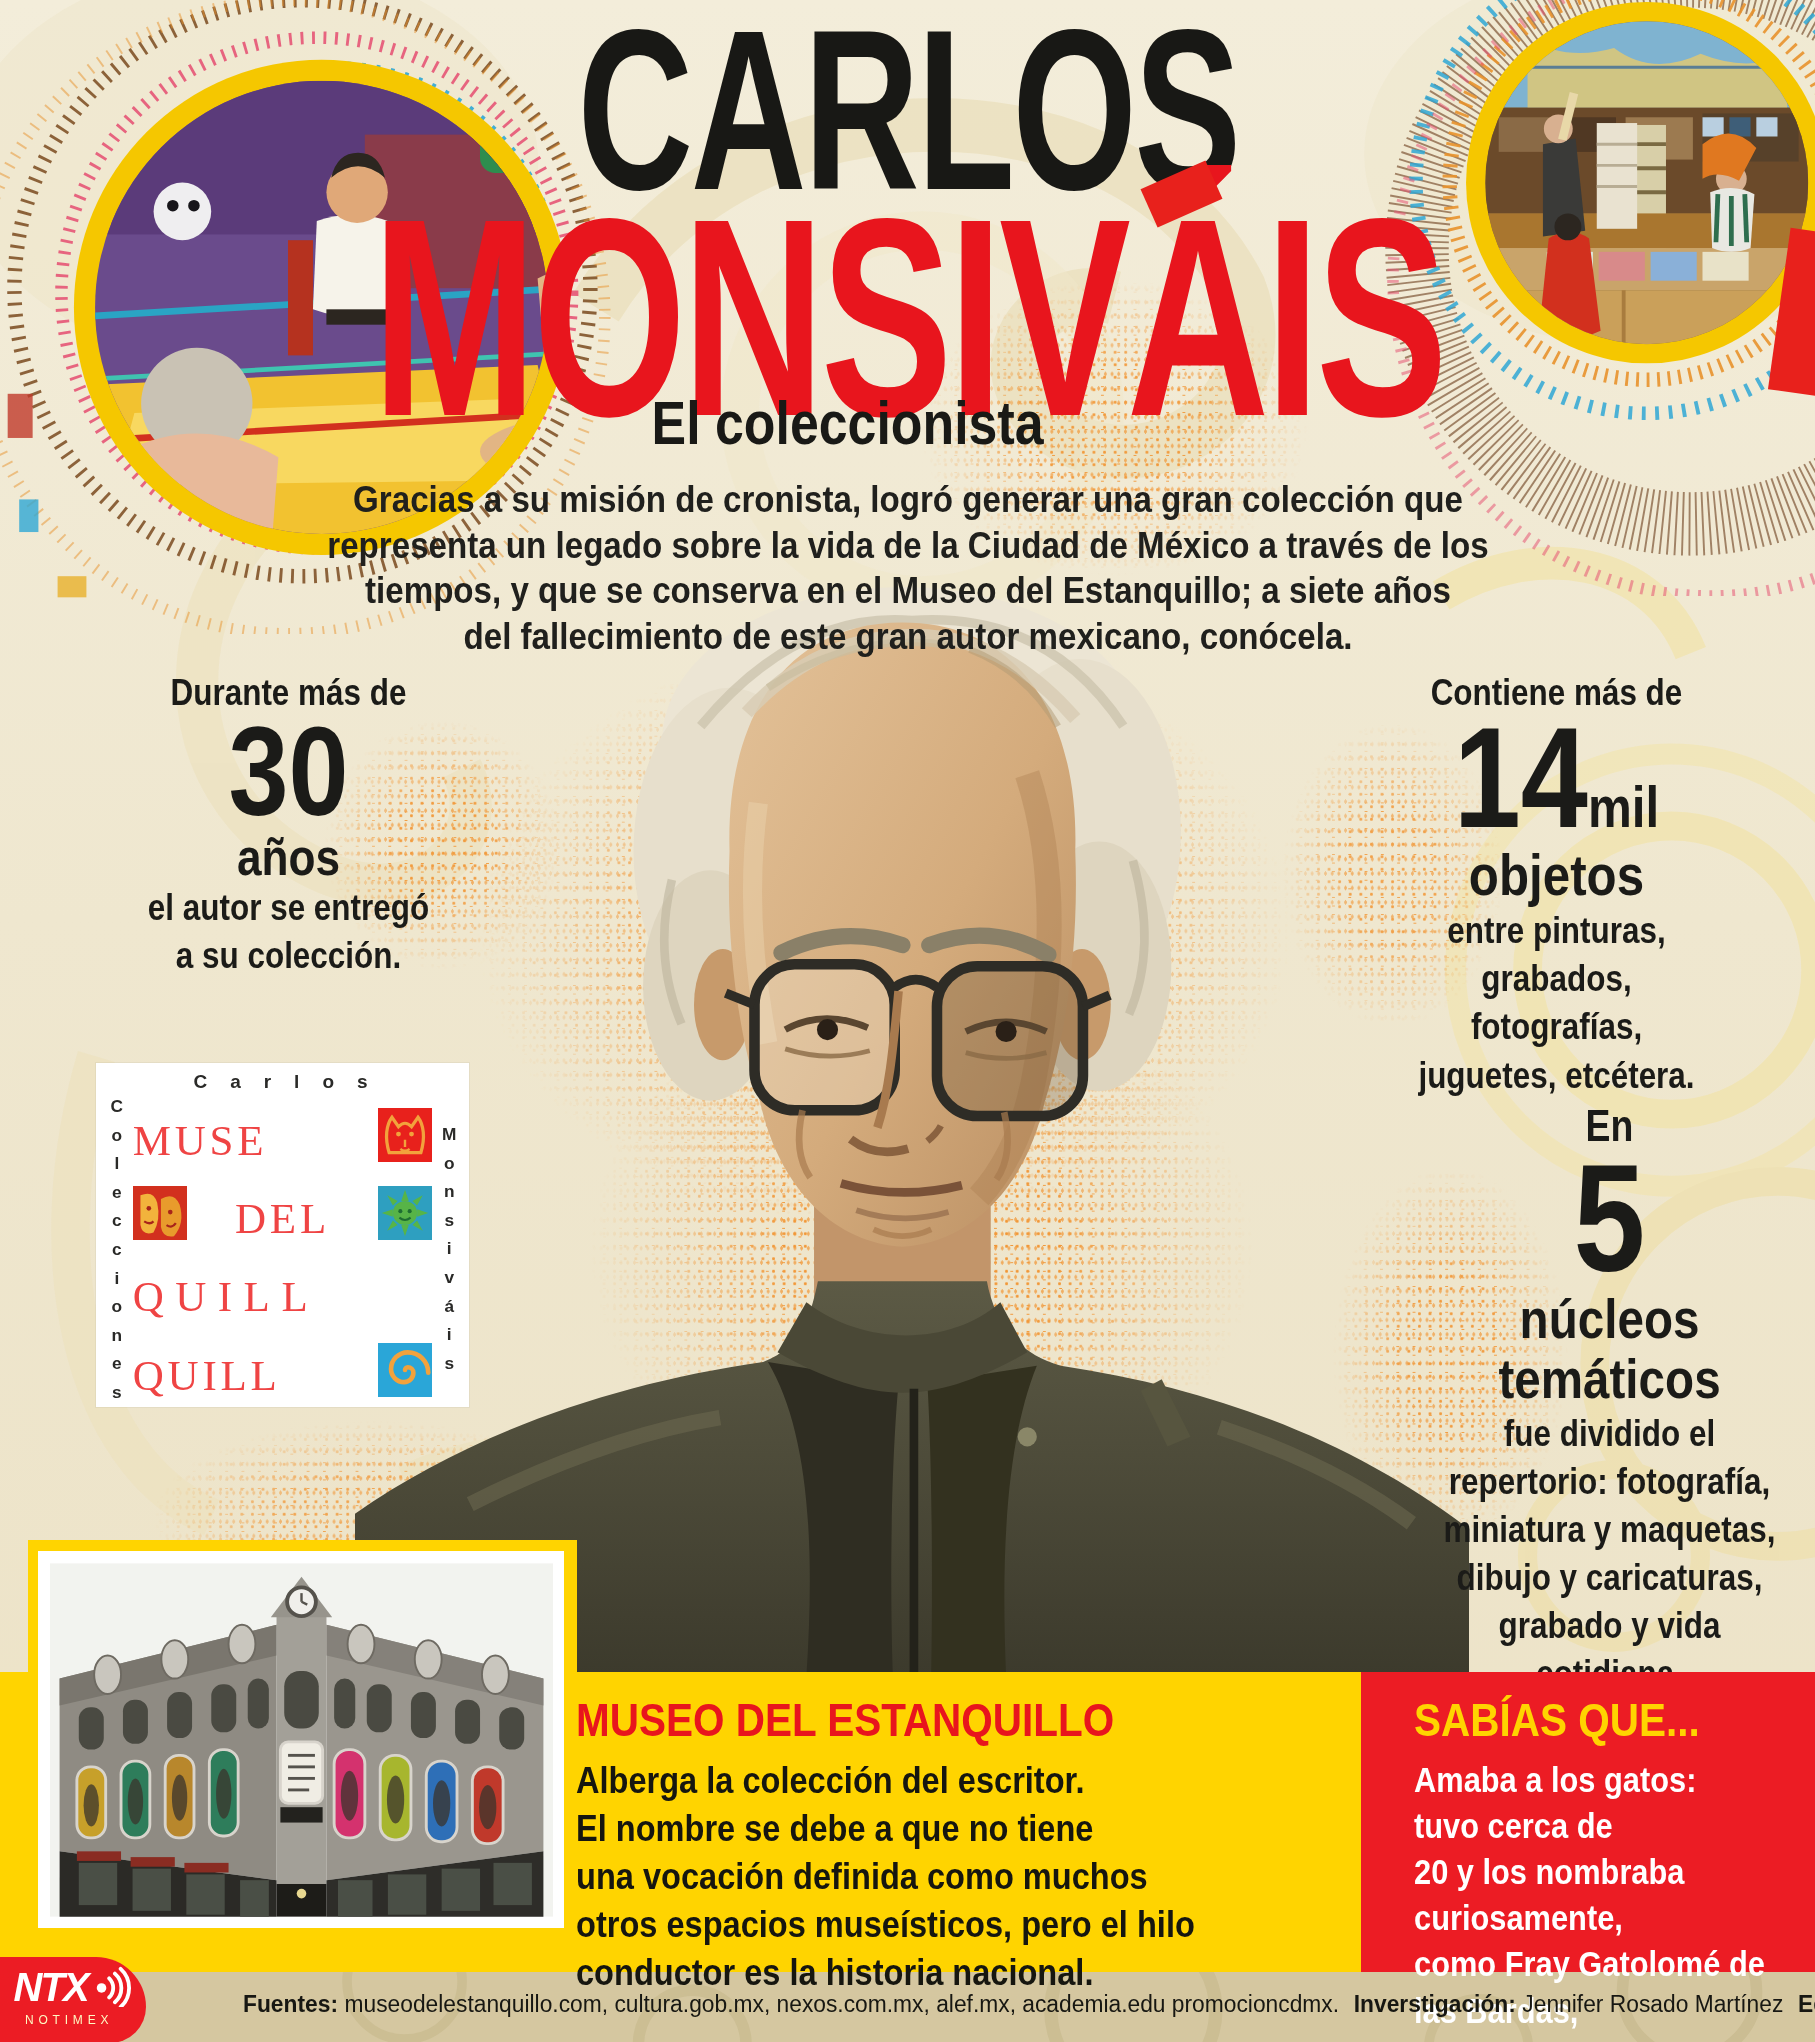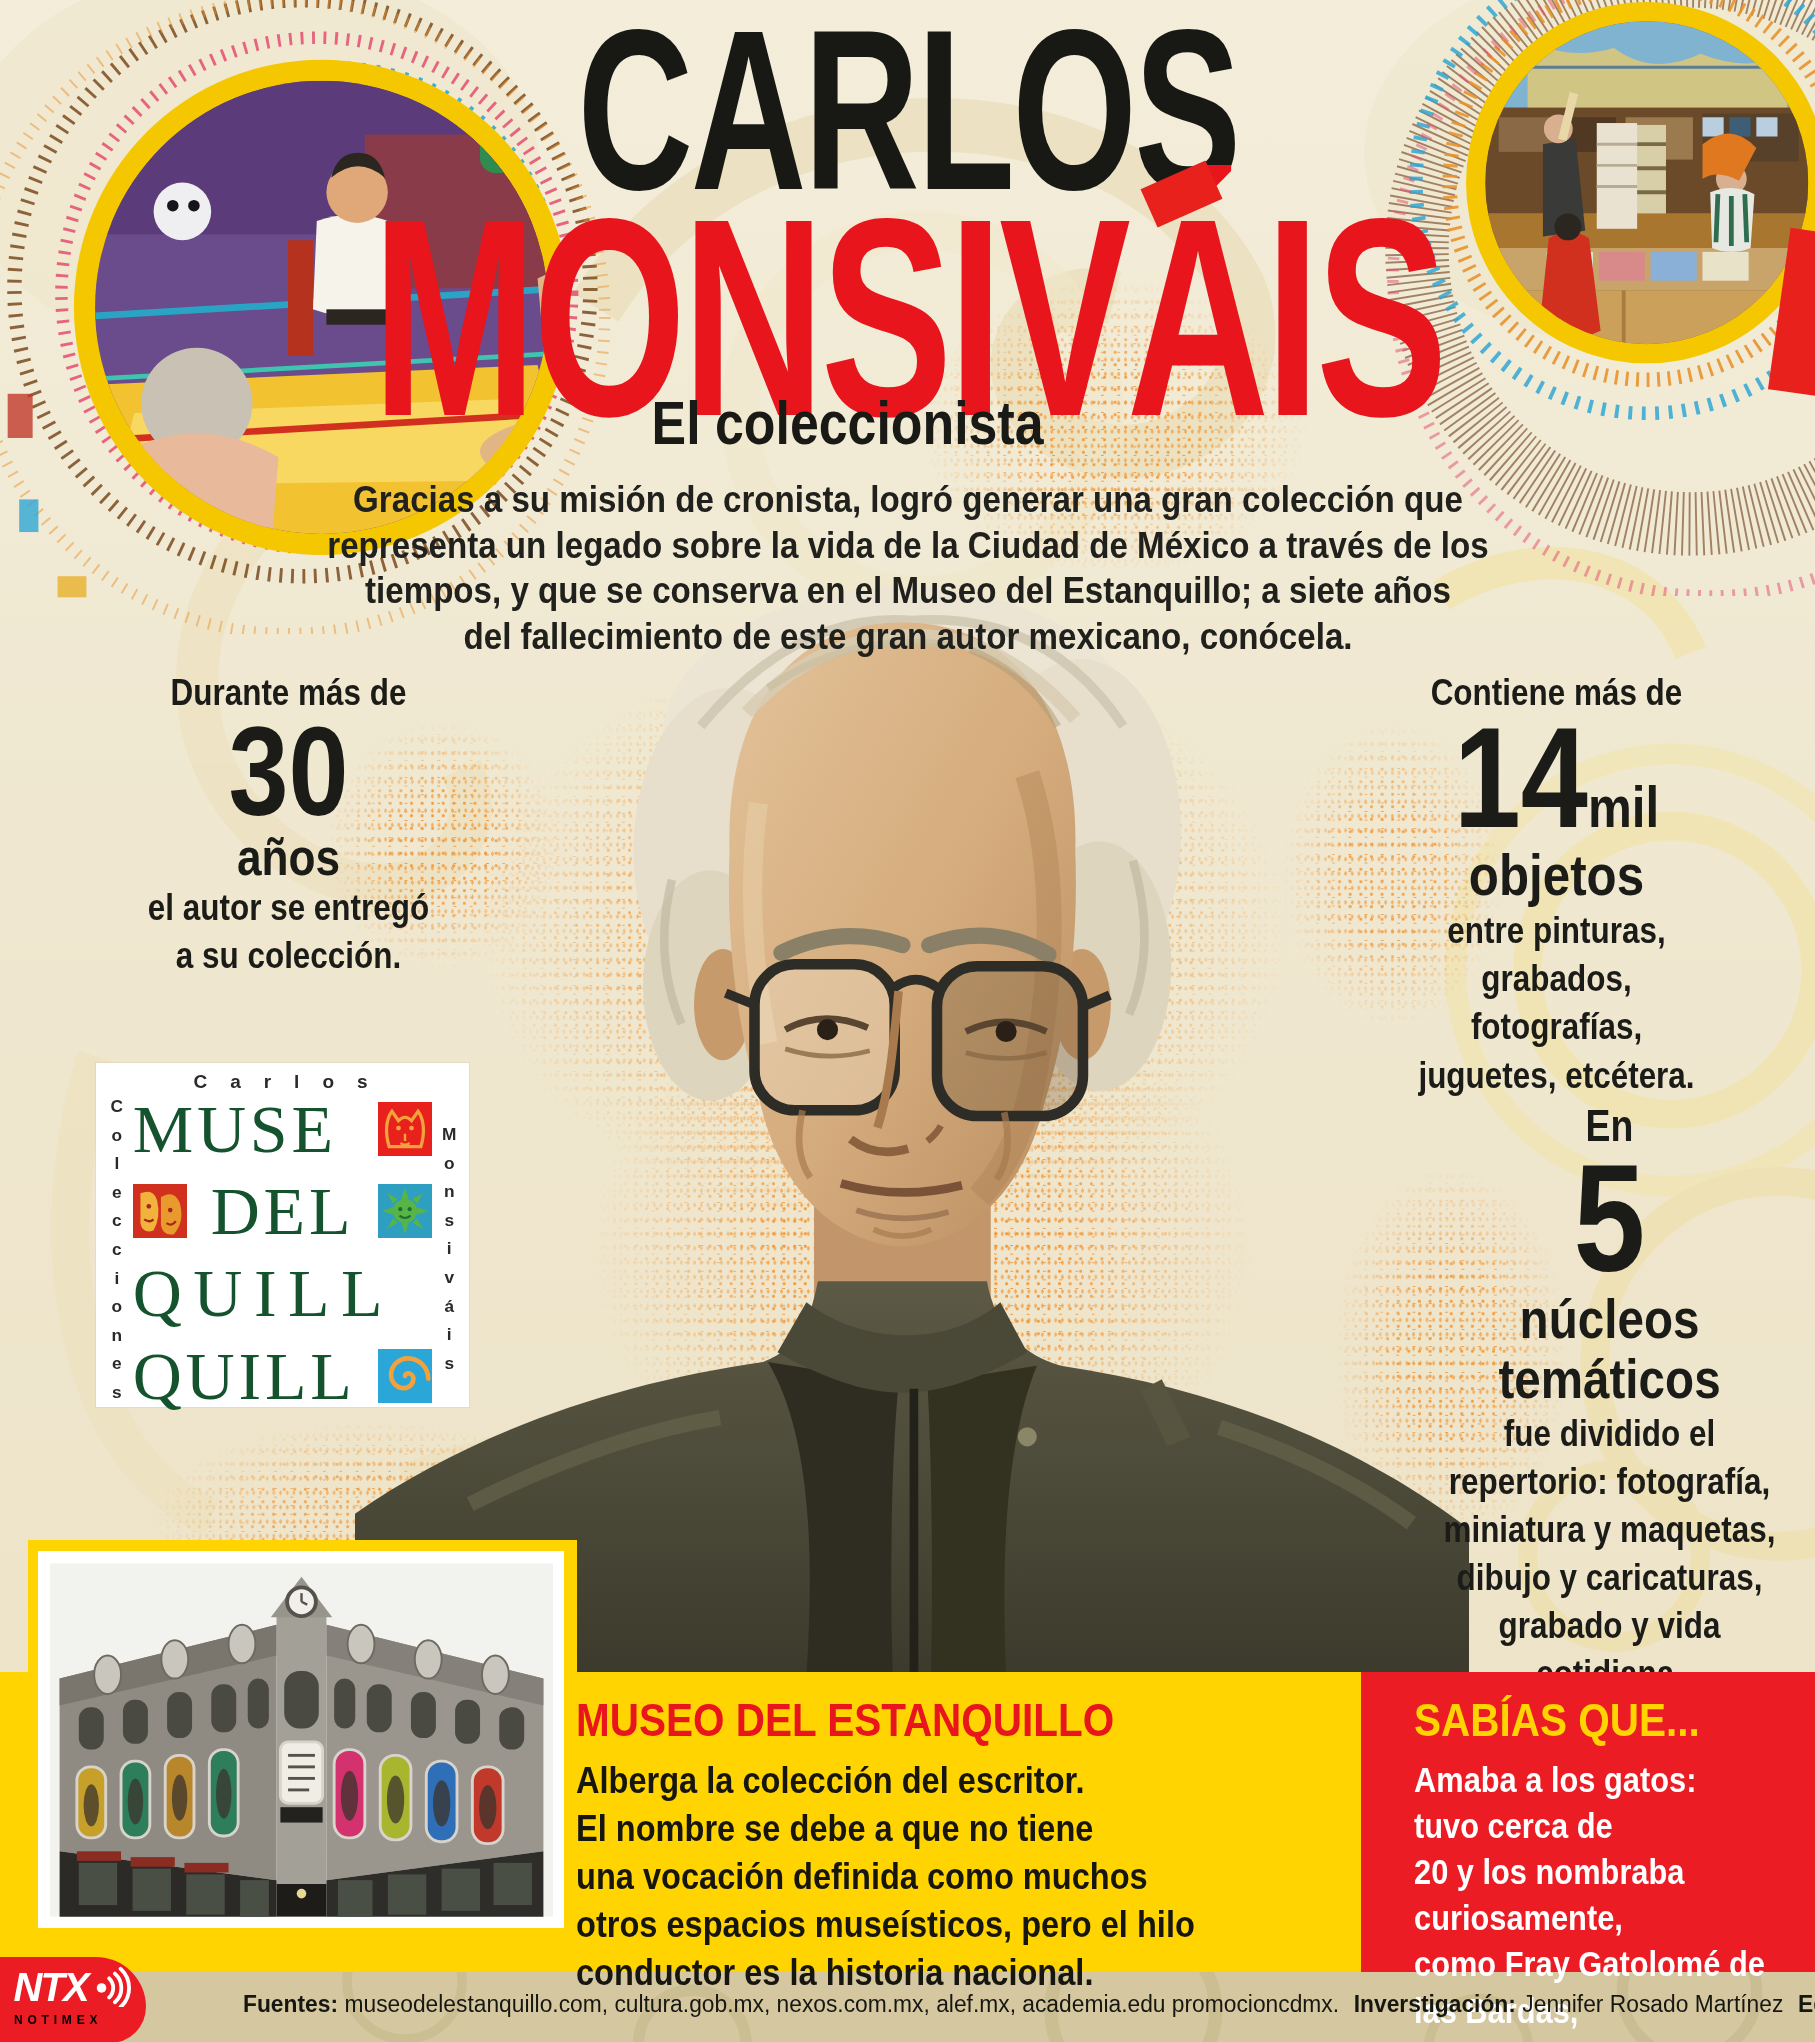--- a/index.html
+++ b/index.html
@@ -54,21 +54,21 @@
   .logo{left:96px;top:1063px;width:373px;height:344px;background:#ffffff;
         box-shadow:0 0 0 1px rgba(0,0,0,.04);}
   .logo-grid{position:absolute;inset:3.8px 5.8px;display:grid;
              grid-template-columns:29px 1fr 29px;grid-template-rows:29px 1fr;}
   .logo-top{grid-column:2;grid-row:1;text-align:center;font-size:19px;font-weight:bold;
             letter-spacing:23px;padding-left:19px;color:#2a2a28;line-height:29px;}
   .vword{writing-mode:vertical-rl;text-orientation:upright;letter-spacing:8.6px;
          font-size:17.3px;font-weight:bold;color:#2a2a28;margin:auto;}
   .logo-main{grid-column:2;grid-row:2;display:flex;flex-direction:column;justify-content:space-between;padding:3.8px 1.9px 5.8px 1.9px;}
   .logo-row{display:flex;align-items:center;justify-content:space-between;}
-  .serif{font-family:"Liberation Serif",serif;font-size:68px;line-height:58px;color:#14532d;letter-spacing:3.8px;}
+  .serif{font-family:"Liberation Serif",serif;font-size:43px;line-height:58px;color:#ef4444;letter-spacing:3.8px;margin-top:12px;}
   .serif.wide{letter-spacing:11.5px;}
   .sq{width:54px;height:54px;flex:0 0 auto;}
 
   
   .yellow-frame{left:28px;top:1540px;width:549px;height:432px;background:#ffd400;}
   .yellow-panel{left:0;top:1672px;width:1361px;height:301px;background:#ffd400;}
   .red-panel{left:1361px;top:1672px;width:454px;height:301px;background:#ec1c24;}
   .footer-strip{left:0;top:1972px;width:1816px;height:70px;background:#d5c7a0;overflow:hidden;}
   .photo-frame{left:38px;top:1551px;width:526px;height:377px;background:#ffffff;padding:0;}
   .photo-frame svg{position:absolute;left:11.5px;top:11.5px;}
@@ -81,21 +81,21 @@
   .facts-body{font-size:35px;font-weight:bold;color:#ffffff;line-height:1.32;margin-top:9.6px;}
 
   
   .footer-text{left:243px;top:1991px;font-size:23.5px;color:#171712;white-space:nowrap;}
   .footer-text .lbl{font-weight:bold;margin-right:6.7px;}
   .footer-text .seg{margin-right:8.6px;}
   .ntx{left:0;top:1957px;width:146px;height:86px;background:#ec1c24;
        border-radius:0 61px 44px 0;}
   .ntx-word{position:absolute;left:13.4px;top:9.6px;font-size:40px;font-weight:bold;
             font-style:italic;color:#fff;letter-spacing:-1.9px;line-height:1;}
-  .ntx-sub{position:absolute;left:14px;top:56px;font-size:12px;font-weight:bold;color:#000000;letter-spacing:4.8px;}
+  .ntx-sub{position:absolute;left:25px;top:56px;font-size:12px;font-weight:normal;color:#fef9c3;letter-spacing:4.8px;}
   .ntx-waves{position:absolute;left:92px;top:7.7px;}
 
   .deco-red-edge{left:1779px;top:231px;width:58px;height:163px;background:#e8211c;transform:rotate(8deg);}
 </style>
 </head>
 <body>
 
 <div id="page">
 
   <svg class="abs" width="1816" height="2042" style="left:0;top:0;" viewBox="0 0 1890 2126">

